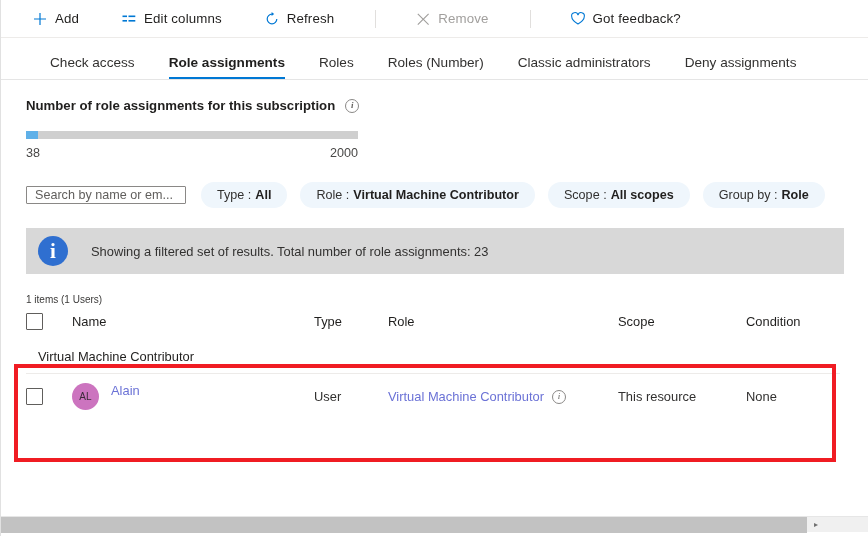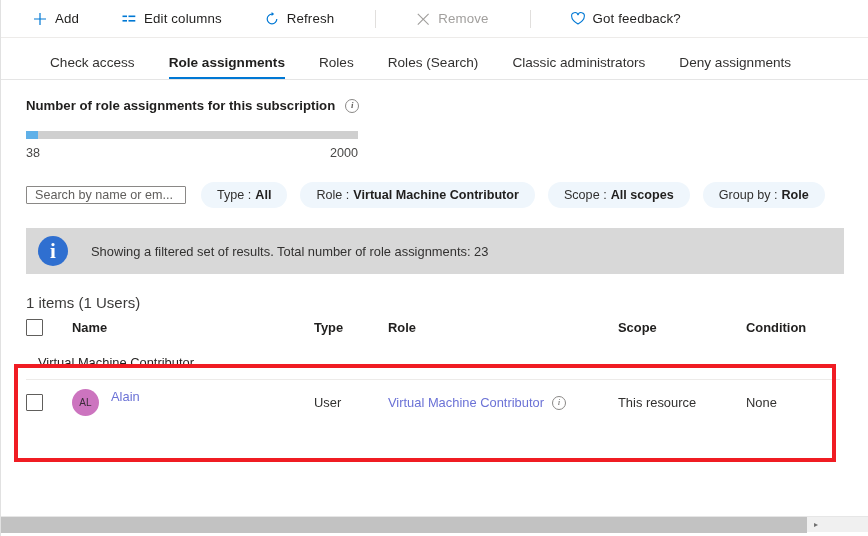--- a/index.html
+++ b/index.html
@@ -193,35 +193,35 @@
   }
   .banner-text {
     margin-left: 23px;
     font-size: 12.9px;
     color: #323130;
   }
 
   
   .item-count {
     margin-top: 20px;
-    font-size: 15px;
+    font-size: 10px;
     color: #3b3a39;
   }
 
   
   table.grid {
     width: 814px;
     border-collapse: collapse;
     margin-top: 8px;
     table-layout: fixed;
   }
   table.grid th {
     text-align: left;
     font-size: 12.9px;
-    font-weight: bold;
+    font-weight: normal;
     color: #201f1e;
     padding: 0 0 10px 0;
     vertical-align: middle;
   }
   .col-check { width: 46px; }
   .col-name  { width: 242px; }
   .col-type  { width: 74px; }
   .col-role  { width: 230px; }
   .col-scope { width: 128px; }
   .col-cond  { width: 94px; }
@@ -363,21 +363,21 @@
       </svg>
     </span>
     <span class="cmd-label">Got feedback?</span>
   </div>
 </div>
 
 <div class="tabs">
   <div class="tab"><span>Check access</span></div>
   <div class="tab active"><span>Role assignments</span></div>
   <div class="tab"><span>Roles</span></div>
-  <div class="tab"><span>Roles (Search)</span></div>
+  <div class="tab"><span>Roles (Number)</span></div>
   <div class="tab"><span>Classic administrators</span></div>
   <div class="tab"><span>Deny assignments</span></div>
 </div>
 
 <div class="content">
 
   <div class="meter-title">
     <span>Number of role assignments for this subscription</span>
     <span class="info-circle">i</span>
   </div>

